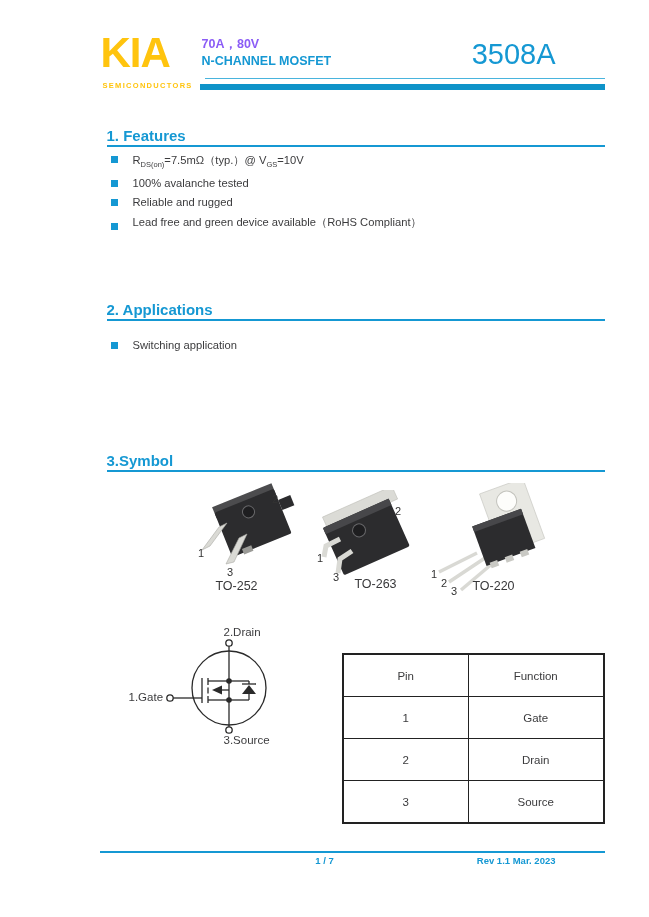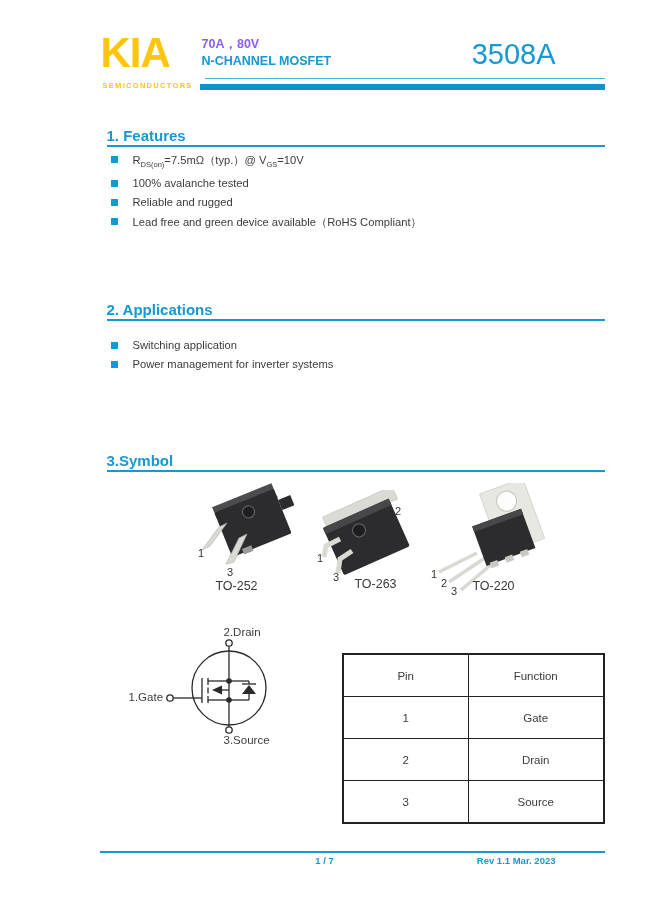--- a/index.html
+++ b/index.html
@@ -59,35 +59,31 @@
     <span><span>R</span><sub>DS(on)</sub><span>=7.5mΩ（typ.）@ V</span><sub>GS</sub><span>=10V</span></span>
   </div>
   <div class="abs bullet-row" style="top:177px;">
     <span class="bullet-sq"></span>
     <span>100% avalanche tested</span>
   </div>
   <div class="abs bullet-row" style="top:196px;">
     <span class="bullet-sq"></span>
     <span>Reliable and rugged</span>
   </div>
-  <div class="abs bullet-row" style="top:215px;">
+  <div class="abs bullet-row" style="top:215px;align-items:flex-end;">
     <span class="bullet-sq"></span>
     <span>Lead free and green device available（RoHS Compliant）</span>
   </div>
 
   <div class="abs sec-title" style="left:62px;top:301px;">2. Applications</div>
   <div class="abs sec-rule" style="top:319px;"></div>
 
   <div class="abs bullet-row" style="top:339px;">
     <span class="bullet-sq"></span>
     <span>Switching application</span>
-  </div>
-  <div class="abs bullet-row" style="top:358px;">
-    <span class="bullet-sq"></span>
-    <span>Power management for inverter systems</span>
   </div>
 
   <div class="abs sec-title" style="left:62px;top:452px;">3.Symbol</div>
   <div class="abs sec-rule" style="top:470px;"></div>
 
   <svg class="abs" style="left:148px;top:483px;" width="112" height="96" viewBox="0 0 112 96">
     <g transform="rotate(-22 60 40)">
       <rect x="28" y="10" width="64" height="12" fill="#4c4c4e"></rect>
       <rect x="28" y="16" width="64" height="48" rx="2" fill="#2c2c2e"></rect>
       <rect x="92" y="28" width="13" height="11" fill="#2c2c2e"></rect>

